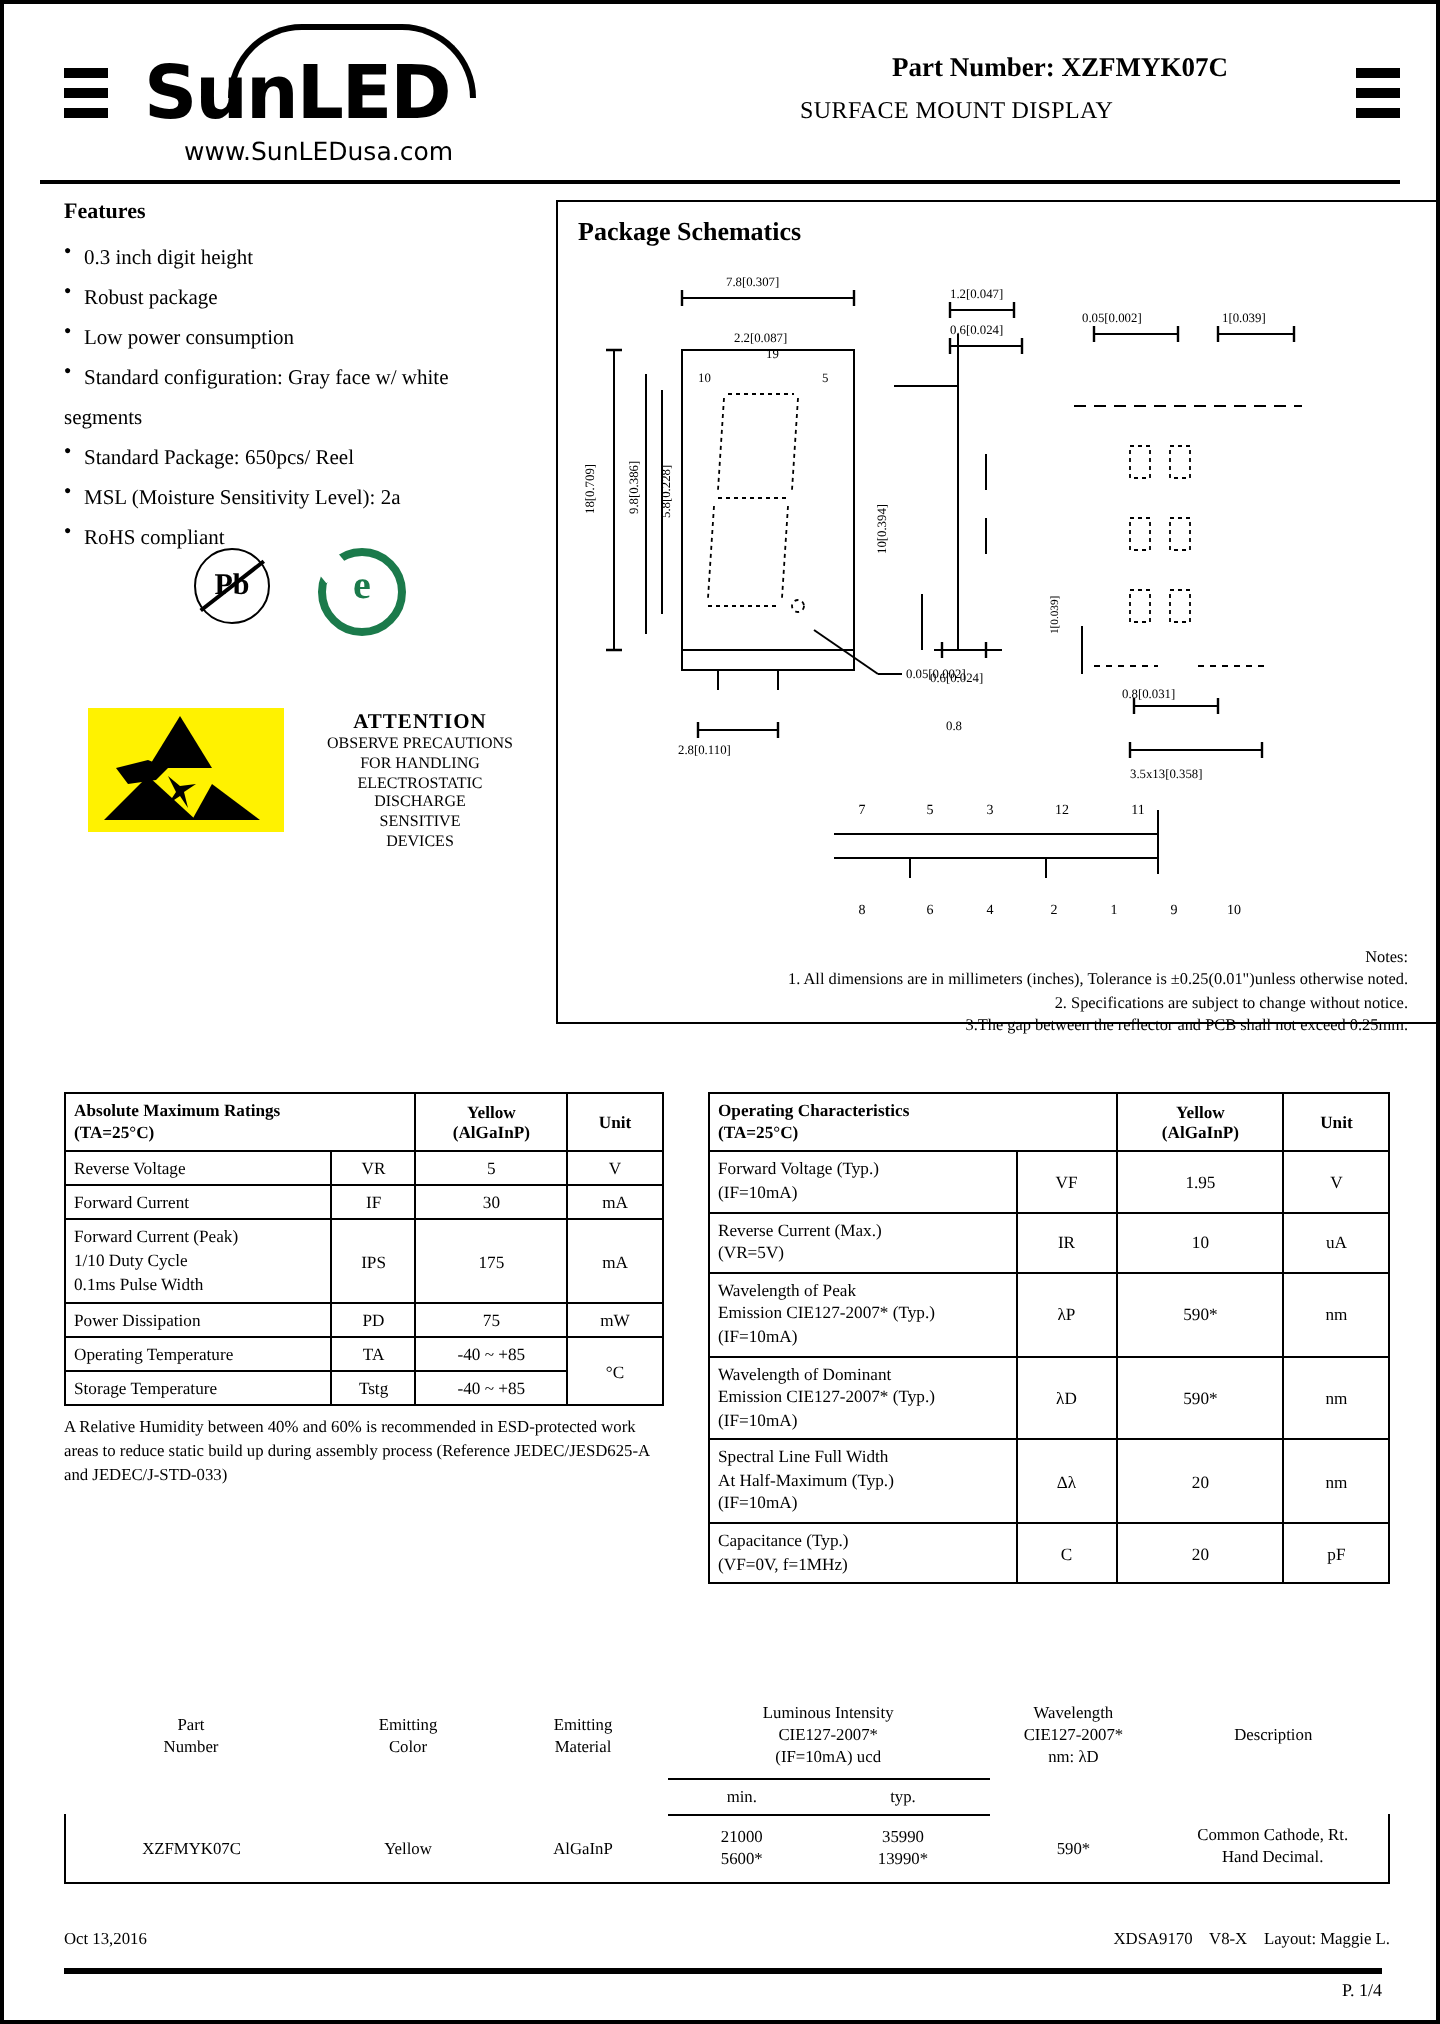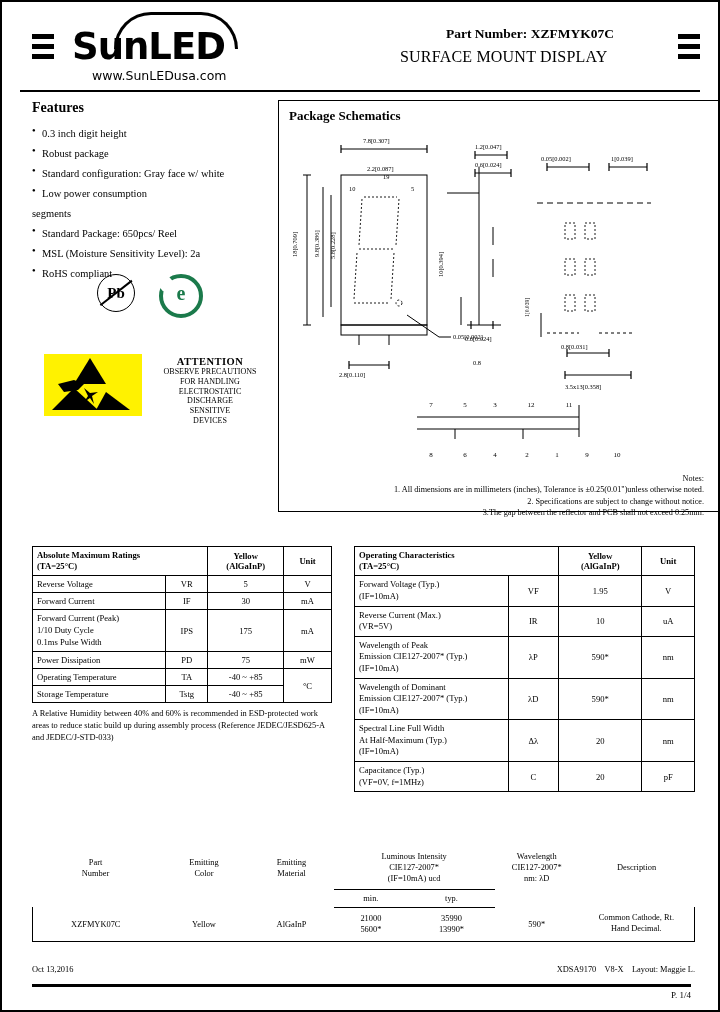--- a/index.html
+++ b/index.html
@@ -34,27 +34,27 @@
     position:absolute;left:22px;top:52px;
     font-family:"DejaVu Sans", sans-serif;font-size:12.5px;
     letter-spacing:0px;
   }
   .bars{position:absolute;width:22px;height:26px;top:20px;}
   .bars.left{left:12px;}
   .bars.right{right:0px;}
   .bars i{display:block;height:5px;background:#000;margin-bottom:5px;}
   .title-block{position:absolute;left:380px;top:12px;width:250px;text-align:left;}
   .part-number{font-size:13.5px;font-weight:bold;letter-spacing:0px;margin-left:46px;}
-  .smd-title{font-size:16px;margin-top:6px;letter-spacing:0.2px;}
+  .smd-title{font-size:12px;margin-top:6px;letter-spacing:0.2px;}
   .hrule{position:absolute;left:18px;right:18px;top:88px;height:2px;background:#000;}
 
   
   .features{position:absolute;left:30px;top:98px;width:225px;}
   .features h2{
-    font-size:14px;font-weight:bold;margin:0 0 9px 0;
+    font-size:11px;font-weight:bold;margin:0 0 9px 0;
   }
   .features ul{list-style:none;margin:0;padding:0;}
   .features li{
     font-size:10.5px;line-height:1.62;margin:0 0 3px 0;
     position:relative;padding-left:10px;
   }
   .features li:before{
     content:"\25CF";position:absolute;left:0;top:0;font-size:6px;line-height:1.9;
   }
   .features li.cont{padding-left:0;}
@@ -166,22 +166,22 @@
       <div class="smd-title">SURFACE MOUNT DISPLAY</div>
     </div>
   </div>
   <div class="hrule"></div>
 
   <div class="features">
     <h2>Features</h2>
     <ul>
       <li>0.3 inch digit height</li>
       <li>Robust package</li>
+      <li>Low power consumption</li>
       <li>Standard configuration: Gray face w/ white</li>
-      <li>Low power consumption</li>
       <li class="cont">segments</li>
       <li>Standard Package: 650pcs/ Reel</li>
       <li>MSL (Moisture Sensitivity Level): 2a</li>
       <li>RoHS compliant</li>
     </ul>
   </div>
 
   <div class="symbols">
     <div class="pbfree">
       <span>Pb</span>

